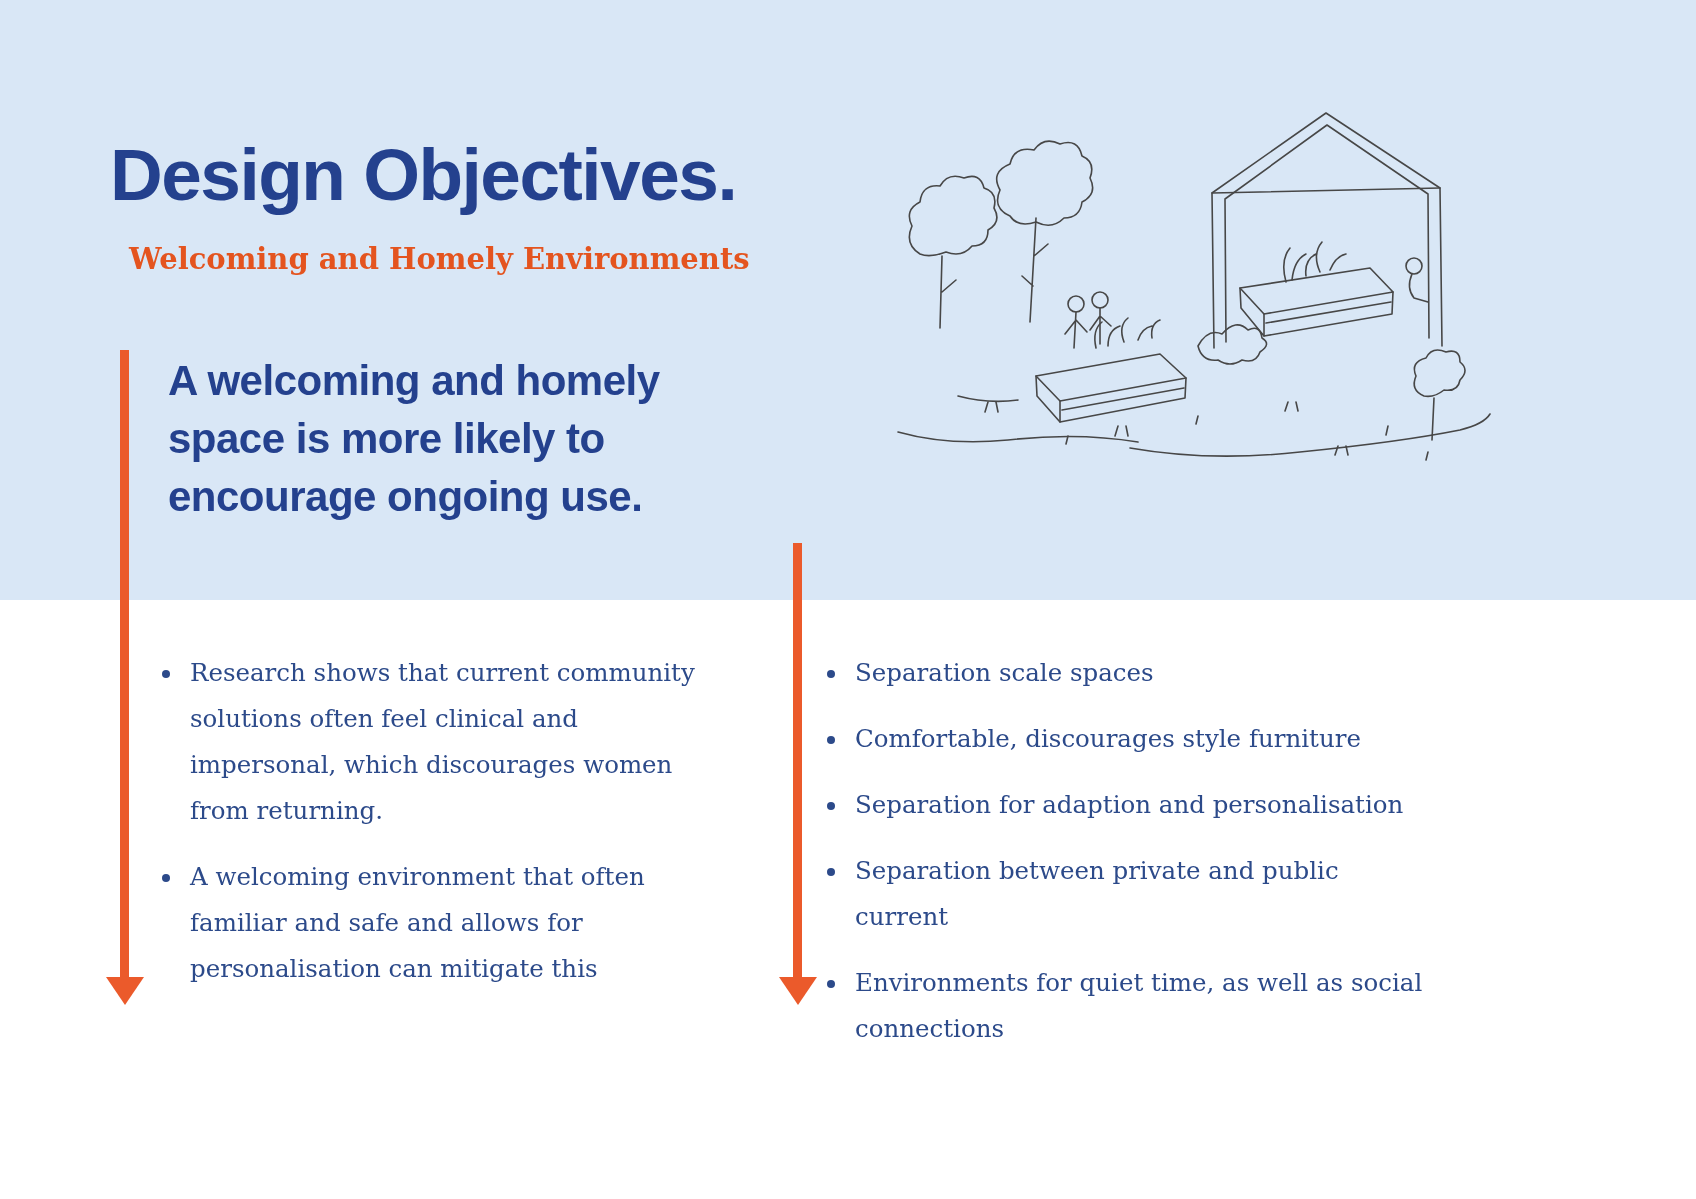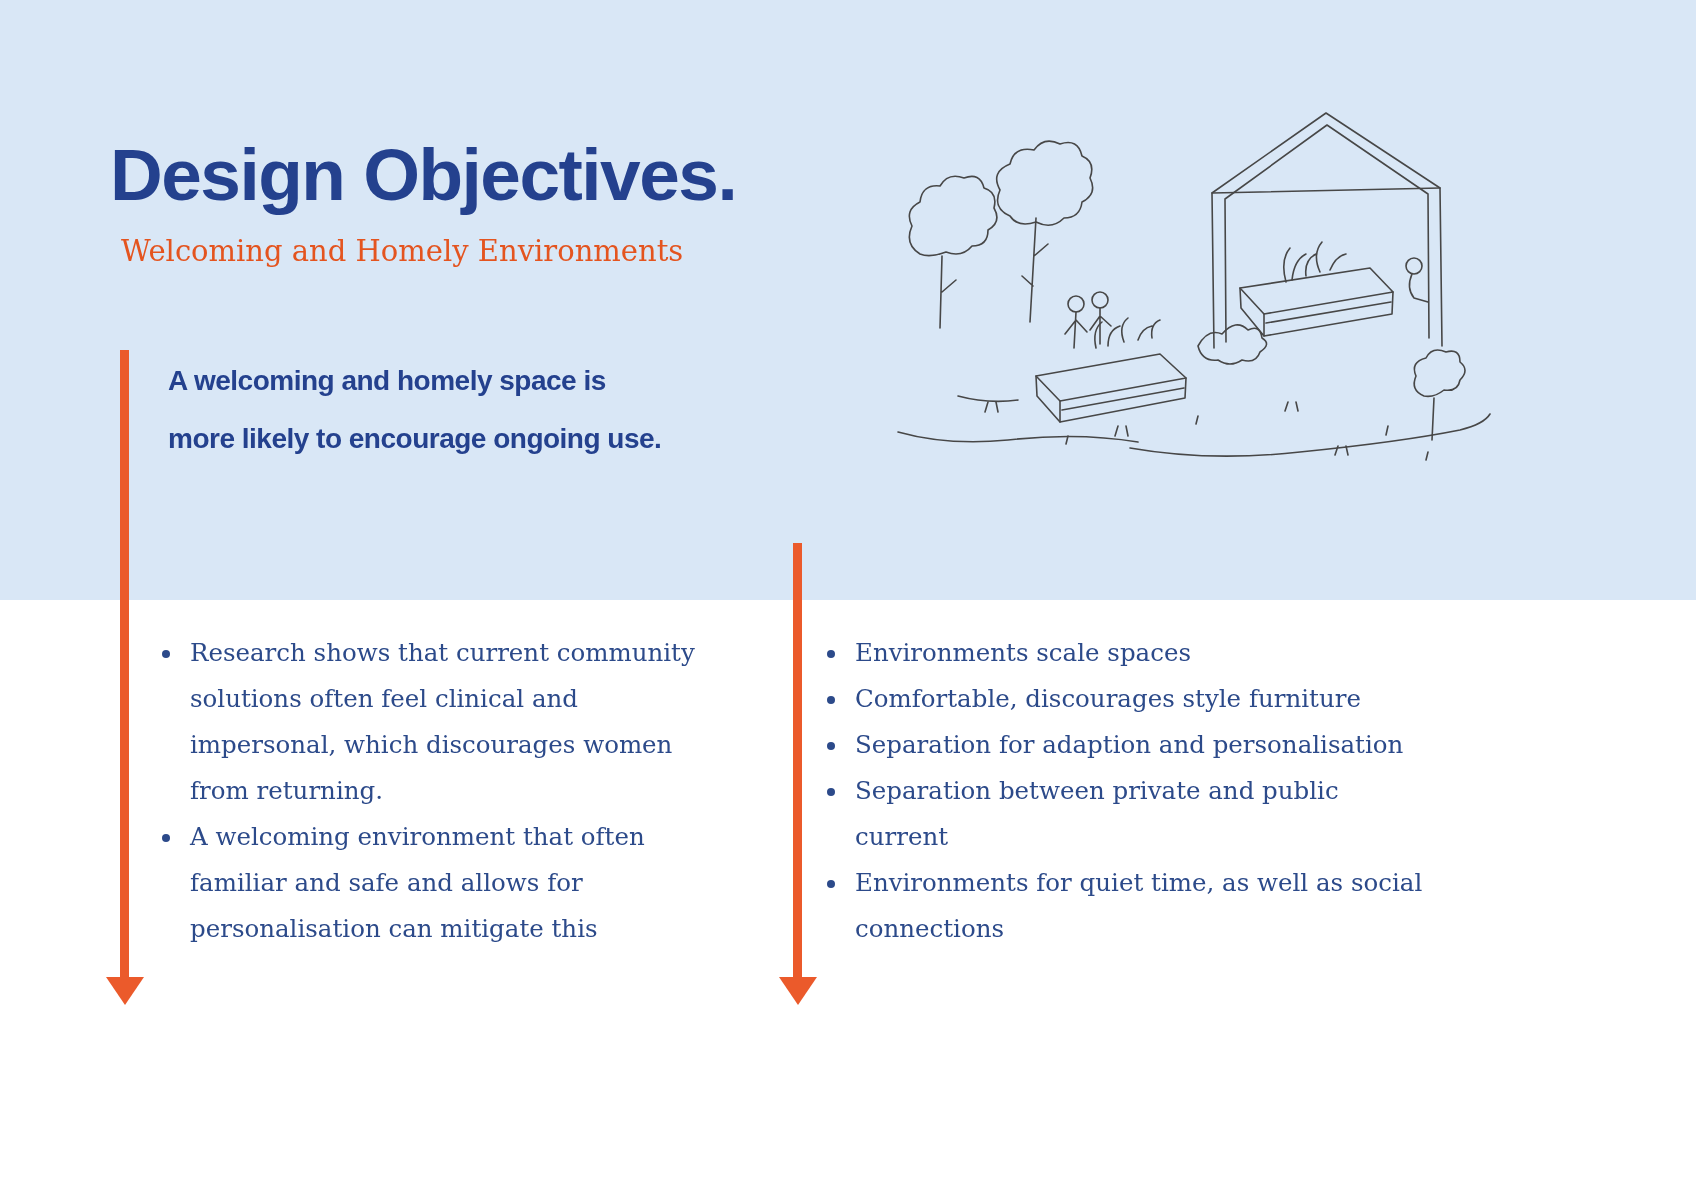--- a/index.html
+++ b/index.html
@@ -26,23 +26,23 @@
     margin: 0;
     font-size: 73px;
     font-weight: 800;
     letter-spacing: -1.5px;
     color: #24418e;
   }
 
   .subtitle {
     position: absolute;
     left: 113px; top: 226px;
-    margin: 8px;
+    margin: 16px;
     font-family: "DejaVu Serif", serif;
-    font-weight: 400;
+    font-weight: 700;
     font-size: 29px;
     color: #e4541f;
   }
 
   .sketch {
     position: absolute;
     left: 868px; top: 96px;
   }
 
   .arrow {
@@ -58,40 +58,40 @@
     width: 0; height: 0;
     border-left: 19px solid transparent;
     border-right: 19px solid transparent;
     border-top: 28px solid #eb5a2b;
   }
   .arrow-left  { left: 120px; top: 350px; height: 628px; }
   .arrow-right { left: 793px; top: 543px; height: 435px; }
 
   .col-heading {
     margin: 0;
-    font-size: 28px;
+    font-size: 42px;
     font-weight: 800;
     color: #24418e;
     line-height: 58px;
     letter-spacing: -0.5px;
   }
   .left-heading  { position: absolute; left: 168px; top: 352px; width: 500px; }
   .right-heading { position: absolute; left: 833px; top: 540px; width: 620px; }
 
   ul.bullets {
     position: absolute;
     margin: 0;
     padding: 0 0 0 44px;
     list-style: disc;
     font-family: "DejaVu Serif", serif;
     font-size: 24.5px;
     line-height: 46px;
     color: #2c4a8a;
   }
-  ul.bullets li { padding-left: 6px; }
+  ul.bullets li { padding-left: 6px; margin-top: 20px; }
   .bullets-left  { left: 140px; top: 630px; width: 530px; }
   .bullets-right { left: 805px; top: 630px; width: 575px; }
 </style>
 </head>
 <body>
 
 <div class="slide">
 
   <div class="blue-band"></div>
 
@@ -151,20 +151,20 @@
 
   <h3 class="col-heading left-heading">A welcoming and homely space is more likely to encourage ongoing use.</h3>
 
 
   <ul class="bullets bullets-left">
     <li>Research shows that current community solutions often feel clinical and impersonal, which discourages women from returning.</li>
     <li>A welcoming environment that often familiar and safe and allows for personalisation can mitigate this</li>
   </ul>
 
   <ul class="bullets bullets-right">
-    <li>Environments scale spaces</li>
+    <li>Separation scale spaces</li>
     <li>Comfortable, discourages style furniture</li>
     <li>Separation for adaption and personalisation</li>
     <li>Separation between private and public current</li>
     <li>Environments for quiet time, as well as social connections</li>
   </ul>
 
 </div>
 
 </body></html>

